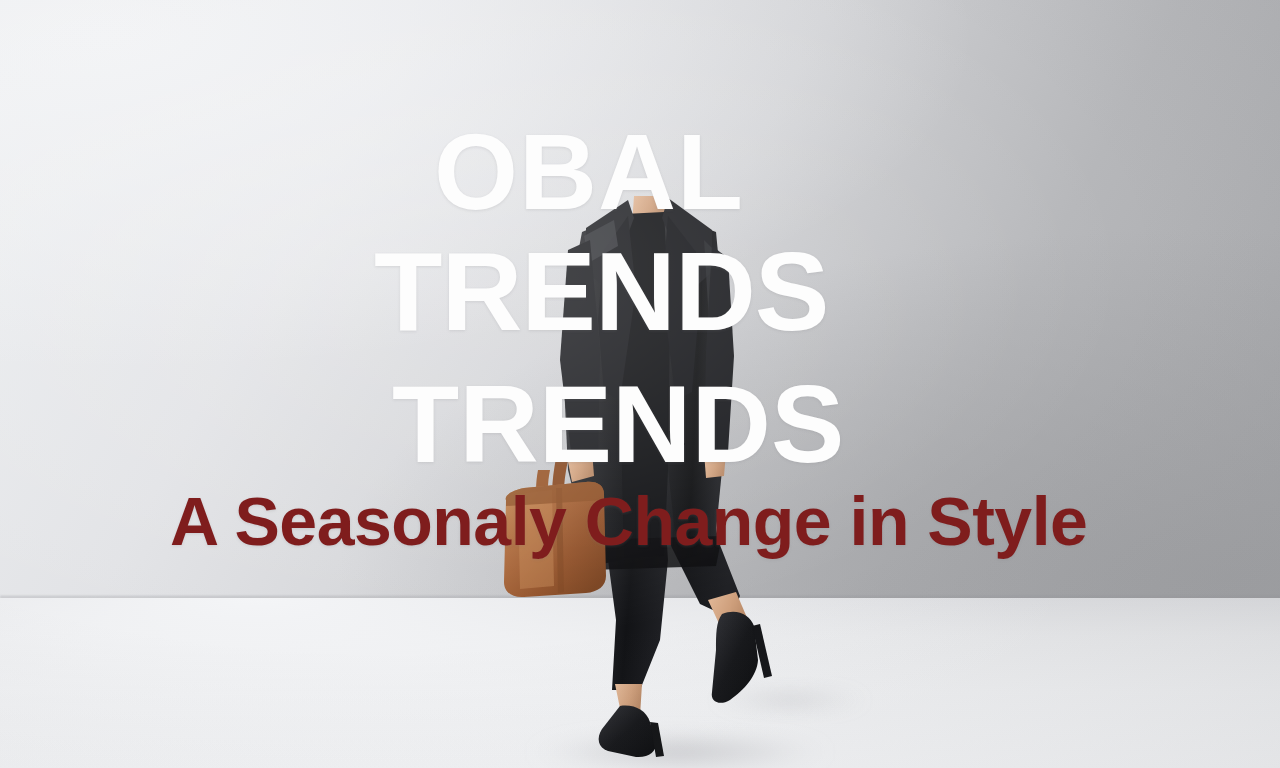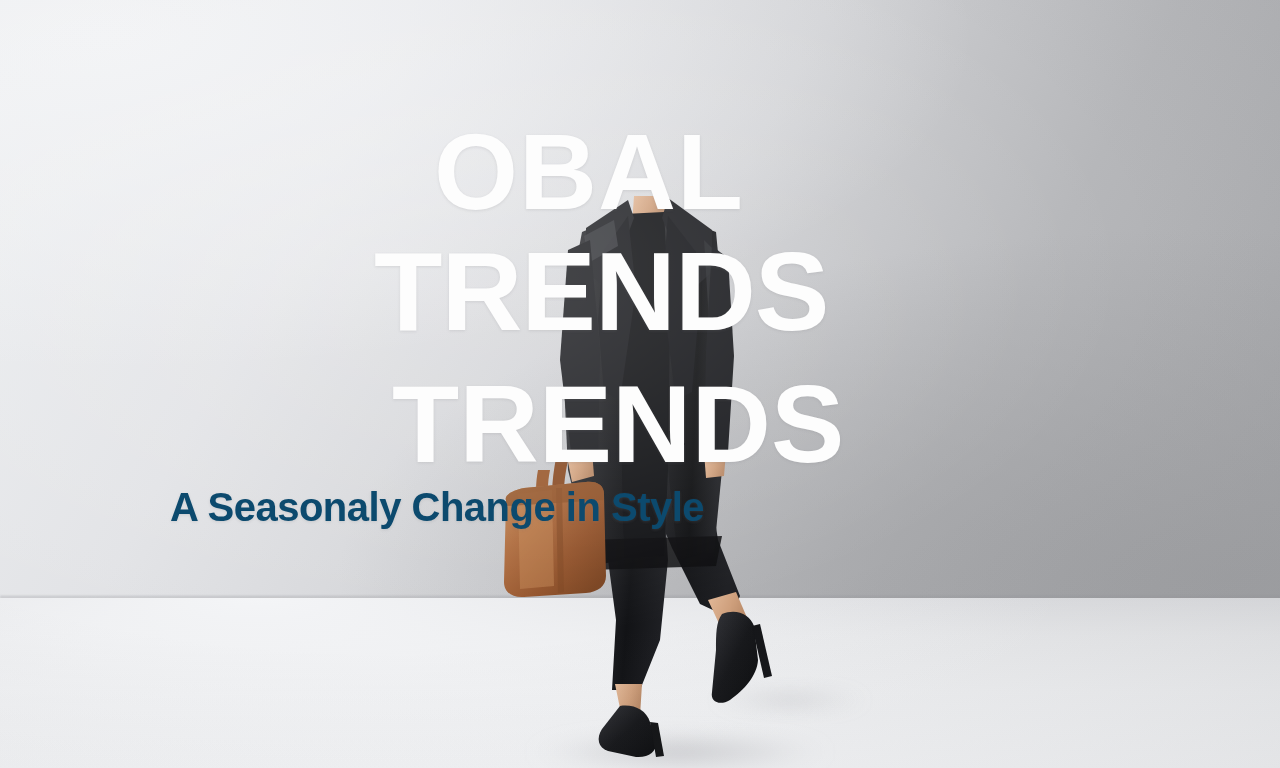--- a/index.html
+++ b/index.html
@@ -63,25 +63,25 @@
     text-shadow:0 1px 3px rgba(120,122,126,.18);
   }
   .hl-1 { left:434px;  top:118px; font-size:108px; letter-spacing:1px; }
   .hl-2 { left:374px;  top:236px; font-size:112px; letter-spacing:-1px; }
   .hl-3 { left:392px;  top:369px; font-size:110px; letter-spacing:0px; }
 
   .subtitle {
     position:absolute;
     left:170px; top:487px;
     font-family:"Liberation Sans", sans-serif;
-    font-size:40px;
+    font-size:68px;
     font-weight:700;
     letter-spacing:-0.5px;
     line-height:1;
-    color:#0c4a6e;
+    color:#7f1d1d;
     white-space:nowrap;
     text-shadow:0 1px 3px rgba(120,122,126,.20);
   }
 </style>
 </head>
 <body>
 
 <div class="poster">
 
   <div class="wall"></div>

